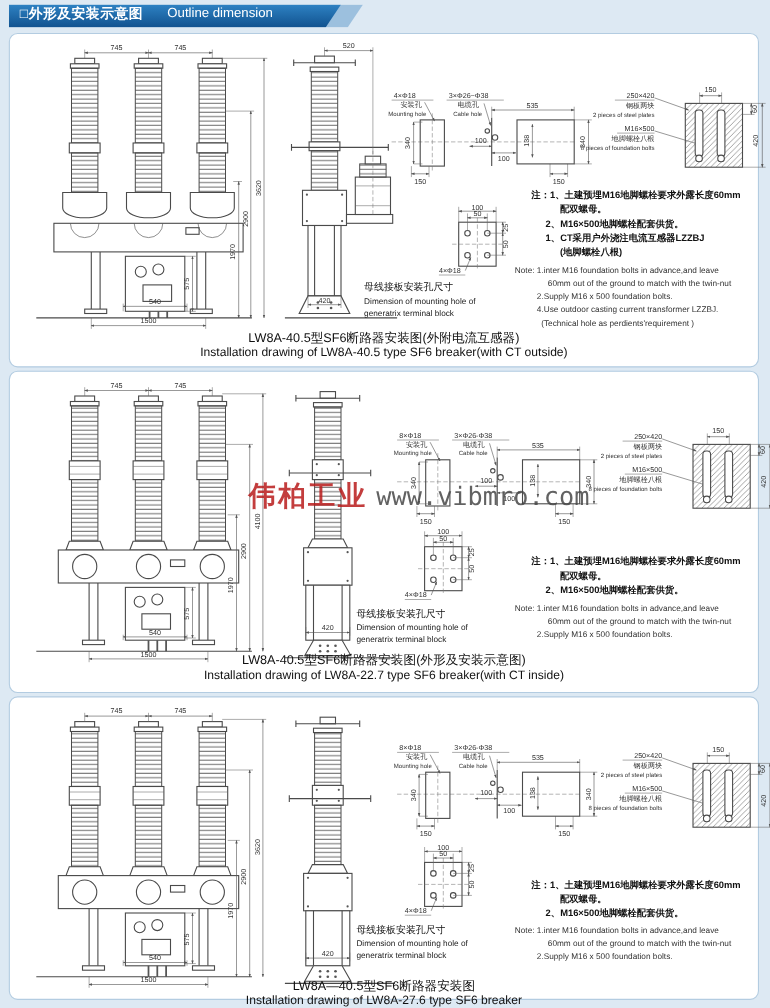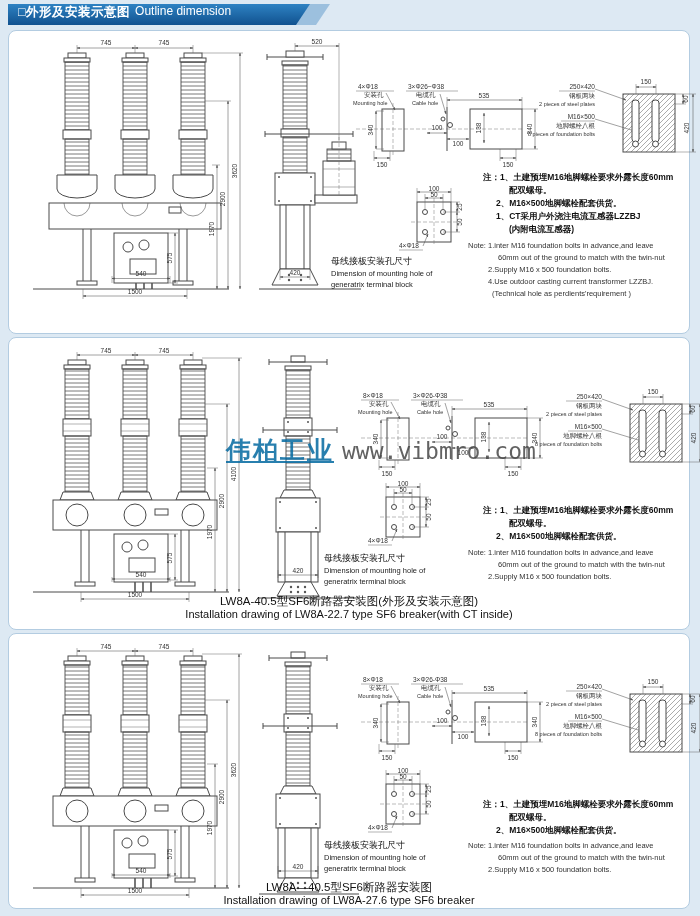--- a/index.html
+++ b/index.html
@@ -2,21 +2,21 @@
 <html><head>
 <meta charset="utf-8">
 <style>
   html,body{margin:0;padding:0}
   body{position:relative;width:700px;height:916px;background:#dde9f3;font-family:"Liberation Sans",sans-serif;overflow:hidden}
   .abs{position:absolute}
   
   .banner-stripe{position:absolute;top:4px;left:8px;width:322px;height:21px;background:#9cc0de;clip-path:polygon(0 0,100% 0,calc(100% - 14px) 100%,0 100%)}
   .banner{position:absolute;top:4px;left:8px;width:302px;height:21px;background:linear-gradient(180deg,#2e82c3,#11528f);clip-path:polygon(0 0,100% 0,calc(100% - 14px) 100%,0 100%);color:#fff;display:flex;padding-left:10px;box-sizing:border-box;white-space:nowrap}
   .banner .zh{font-weight:bold;font-size:12.5px;letter-spacing:.5px}
-  .banner .en{font-size:12px;margin-left:5px}
+  .banner .en{font-size:12px;margin-left:22px}
   
   .panel{position:absolute;left:8px;width:682px;background:#fff;border:1px solid #b3cce1;border-radius:8px;box-sizing:border-box}
   #p1{top:30px;height:304px}
   #p2{top:337px;height:293px}
   #p3{top:633px;height:276px}
   
   svg{overflow:visible}
   .o{fill:none;stroke:#4a4a4a;stroke-width:1}
   .ow{fill:#fff;stroke:#4a4a4a;stroke-width:1}
   .fin{fill:url(#fins);stroke:#4a4a4a;stroke-width:.9}
@@ -38,21 +38,21 @@
   .ne{font-size:7.5px;color:#333;line-height:12px}
   .pl13{padding-left:13px}.pl26{padding-left:26px}.pl20{padding-left:20px}.pl24{padding-left:24px}.pl30{padding-left:30px}
   .tcap{position:absolute;text-align:left}
   .tcap .z{font-size:9px;color:#111;line-height:13px}
   .tcap .e{font-size:7.5px;color:#222;line-height:11px}
   .pcap{position:absolute;text-align:center}
   .pcap .z{font-size:11.5px;color:#111;line-height:14px}
   .pcap .e{font-size:11px;color:#111;line-height:13px}
   
   .wm{position:absolute;left:226px;top:434px;white-space:nowrap;opacity:.85;z-index:50;pointer-events:none}
-  .wm .z{font-size:25px;font-weight:600;color:#0369a1;text-decoration:underline;letter-spacing:2px}
+  .wm .z{font-size:25px;font-weight:600;color:#b91c1c;letter-spacing:2px}
   .wm .u{font-size:23px;color:#474747;font-family:"DejaVu Sans Mono",monospace;margin-left:8px}
 </style>
 </head>
 <body>
 
 <svg width="0" height="0" style="position:absolute">
 <defs>
 <pattern id="fins" width="4" height="4" patternUnits="userSpaceOnUse">
         <path d="M0,1H4" stroke="#555" stroke-width=".8"></path>
       </pattern>
@@ -319,28 +319,32 @@
   <div class="tcap" style="left:322px;top:224px;width:160px">
     <div class="z">母线接板安装孔尺寸</div>
     <div class="e">Dimension of mounting hole of</div>
     <div class="e">generatrix terminal block</div>
   </div>
   <div class="notes" style="left:474px;top:140px">
     <div class="nz">注：1、土建预埋M16地脚螺栓要求外露长度60mm</div>
     <div class="nz pl26">配双螺母。</div>
     <div class="nz pl13">2、M16×500地脚螺栓配套供货。</div>
     <div class="nz pl13">1、CT采用户外浇注电流互感器LZZBJ</div>
-    <div class="nz pl26">(内附电流互感器)</div>
+    <div class="nz pl26">(地脚螺栓八根)</div>
   </div>
   <div class="notes" style="left:459px;top:209px">
     <div class="ne">Note: 1.inter M16 foundation bolts in advance,and leave</div>
     <div class="ne pl30">60mm out of the ground to match with the twin-nut</div>
     <div class="ne pl20">2.Supply M16 x 500 foundation bolts.</div>
     <div class="ne pl20">4.Use outdoor casting current transformer LZZBJ.</div>
     <div class="ne pl24">(Technical hole as perdients'requirement )</div>
+  </div>
+  <div class="pcap" style="left:100px;top:270px;width:480px">
+    <div class="z">LW8A-40.5型SF6断路器安装图(外附电流互感器)</div>
+    <div class="e">Installation drawing of LW8A-40.5 type SF6 breaker(with CT outside)</div>
   </div>
 </div>
 
 <div class="panel" id="p2">
   <svg class="abs" style="left:8px;top:8px" width="232" height="260">
     <use href="#frontB"></use>
     <text class="mid" x="89" y="6.5">745</text>
     <text class="mid" x="147" y="6.5">745</text>
     <text class="mid" transform="rotate(-90 219 128)" x="219" y="128">4100</text>
     <text class="mid" transform="rotate(-90 207 155)" x="207" y="155">2900</text>
@@ -472,17 +476,17 @@
   <div class="notes" style="left:474px;top:164px">
     <div class="nz">注：1、土建预埋M16地脚螺栓要求外露长度60mm</div>
     <div class="nz pl26">配双螺母。</div>
     <div class="nz pl13">2、M16×500地脚螺栓配套供货。</div>
   </div>
   <div class="notes" style="left:459px;top:206px">
     <div class="ne">Note: 1.inter M16 foundation bolts in advance,and leave</div>
     <div class="ne pl30">60mm out of the ground to match with the twin-nut</div>
     <div class="ne pl20">2.Supply M16 x 500 foundation bolts.</div>
   </div>
-  <div class="pcap" style="left:100px;top:246px;width:480px">
+  <div class="pcap" style="left:100px;top:256px;width:480px">
     <div class="z">LW8A—40.5型SF6断路器安装图</div>
     <div class="e">Installation drawing of LW8A-27.6 type SF6 breaker</div>
   </div>
 </div>
 
 </body></html>

